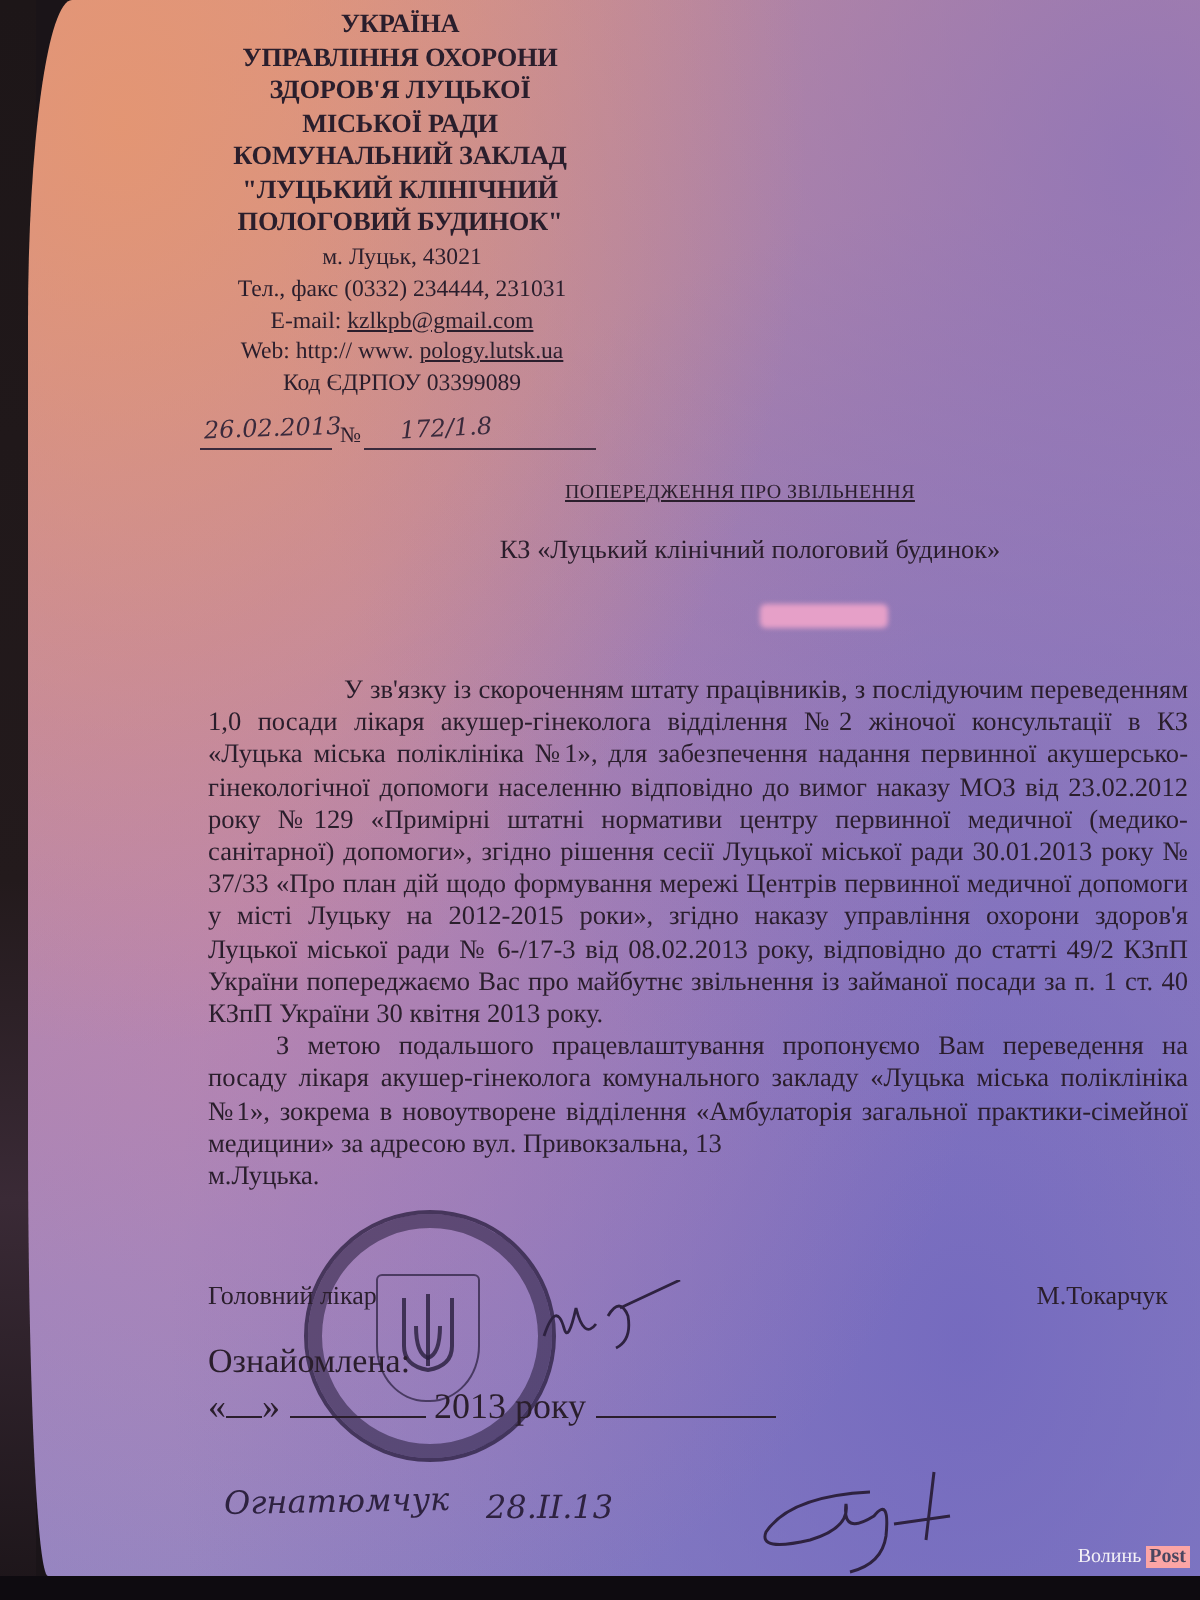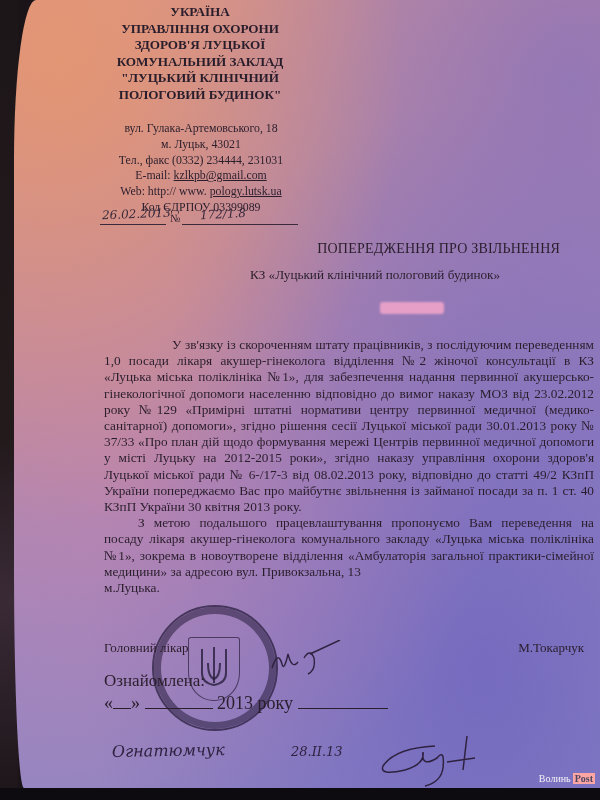--- a/index.html
+++ b/index.html
@@ -45,22 +45,22 @@
   }
   .regline .line1 { position: absolute; left: 0; top: 17px; width: 66px; border-top: 1px solid #3a2a3c; }
   .regline .no { position: absolute; left: 70px; top: 5px; font-size: 11px; }
   .regline .num {
     position: absolute; left: 100px; top: 0; font-style: italic; font-size: 12px;
     font-family: "DejaVu Serif", serif; color: #3a2a3c; transform: rotate(-3deg);
   }
   .regline .line2 { position: absolute; left: 82px; top: 17px; width: 116px; border-top: 1px solid #3a2a3c; }
 
   .title {
-    position: absolute; left: 180px; top: 241px; width: 380px; text-align: right;
-    font-size: 14px; letter-spacing: 0.2px;
+    position: absolute; left: 180px; top: 241px; width: 380px; text-align: center;
+    font-size: 10px; letter-spacing: 0.2px; text-decoration: underline;
   }
   .addressee {
     position: absolute; left: 180px; top: 267px; width: 390px; text-align: center;
     font-size: 13.2px; line-height: 16px;
   }
   .redaction {
     position: absolute; left: 380px; top: 302px; width: 64px; height: 12px;
     background: #e6a0c8; border-radius: 3px; filter: blur(1.2px);
   }
   .body-text {
@@ -93,21 +93,21 @@
     position: absolute; left: 34px; top: 30px; width: 50px; height: 62px;
     border: 1.6px solid rgba(40,30,60,0.7);
     border-radius: 3px 3px 25px 25px / 3px 3px 28px 28px;
   }
   .stamp svg { position: absolute; left: 40px; top: 36px; }
 
   .handwritten {
     position: absolute; font-family: "DejaVu Serif", serif; font-style: italic; color: #2e2240;
   }
   .hw-name { left: 112px; top: 741px; font-size: 16px; transform: rotate(-1deg); }
-  .hw-date { left: 243px; top: 744px; font-size: 13px; margin-left: 48px; }
+  .hw-date { left: 243px; top: 744px; font-size: 16px; }
   .sig-director { position: absolute; left: 270px; top: 640px; }
   .sig-employee { position: absolute; left: 375px; top: 728px; }
 
   .watermark {
     position: absolute; right: 5px; bottom: 16px; display: flex; align-items: center;
     font-family: "Liberation Serif", serif; font-size: 10px;
   }
   .watermark .w1 { color: #f4f1f6; }
   .watermark .w2 { background: #fca5a5; color: #4a4660; padding: 0 2px; margin-left: 2px; font-weight: bold; }
 </style>
@@ -115,27 +115,27 @@
 <body>
 
 <div class="photo-edge-left"></div>
 
 <div class="paper"></div>
 
 <div class="hdr txt">
   <div>УКРАЇНА</div>
   <div>УПРАВЛІННЯ ОХОРОНИ</div>
   <div>ЗДОРОВ'Я ЛУЦЬКОЇ</div>
+  <div>МІСЬКОЇ РАДИ</div>
   <div>КОМУНАЛЬНИЙ ЗАКЛАД</div>
   <div>"ЛУЦЬКИЙ КЛІНІЧНИЙ</div>
   <div>ПОЛОГОВИЙ БУДИНОК"</div>
 </div>
 
 <div class="hdr-small txt">
-  <div>вул. Гулака-Артемовського, 18</div>
   <div>м. Луцьк, 43021</div>
   <div>Тел., факс (0332) 234444, 231031</div>
   <div><span>E-mail: </span><span class="u">kzlkpb@gmail.com</span></div>
   <div><span>Web: http:// www. </span><span class="u">pology.lutsk.ua</span></div>
   <div>Код ЄДРПОУ 03399089</div>
 </div>
 
 <div class="regline txt">
   <span class="date">26.02.2013</span>
   <div class="line1"></div>

